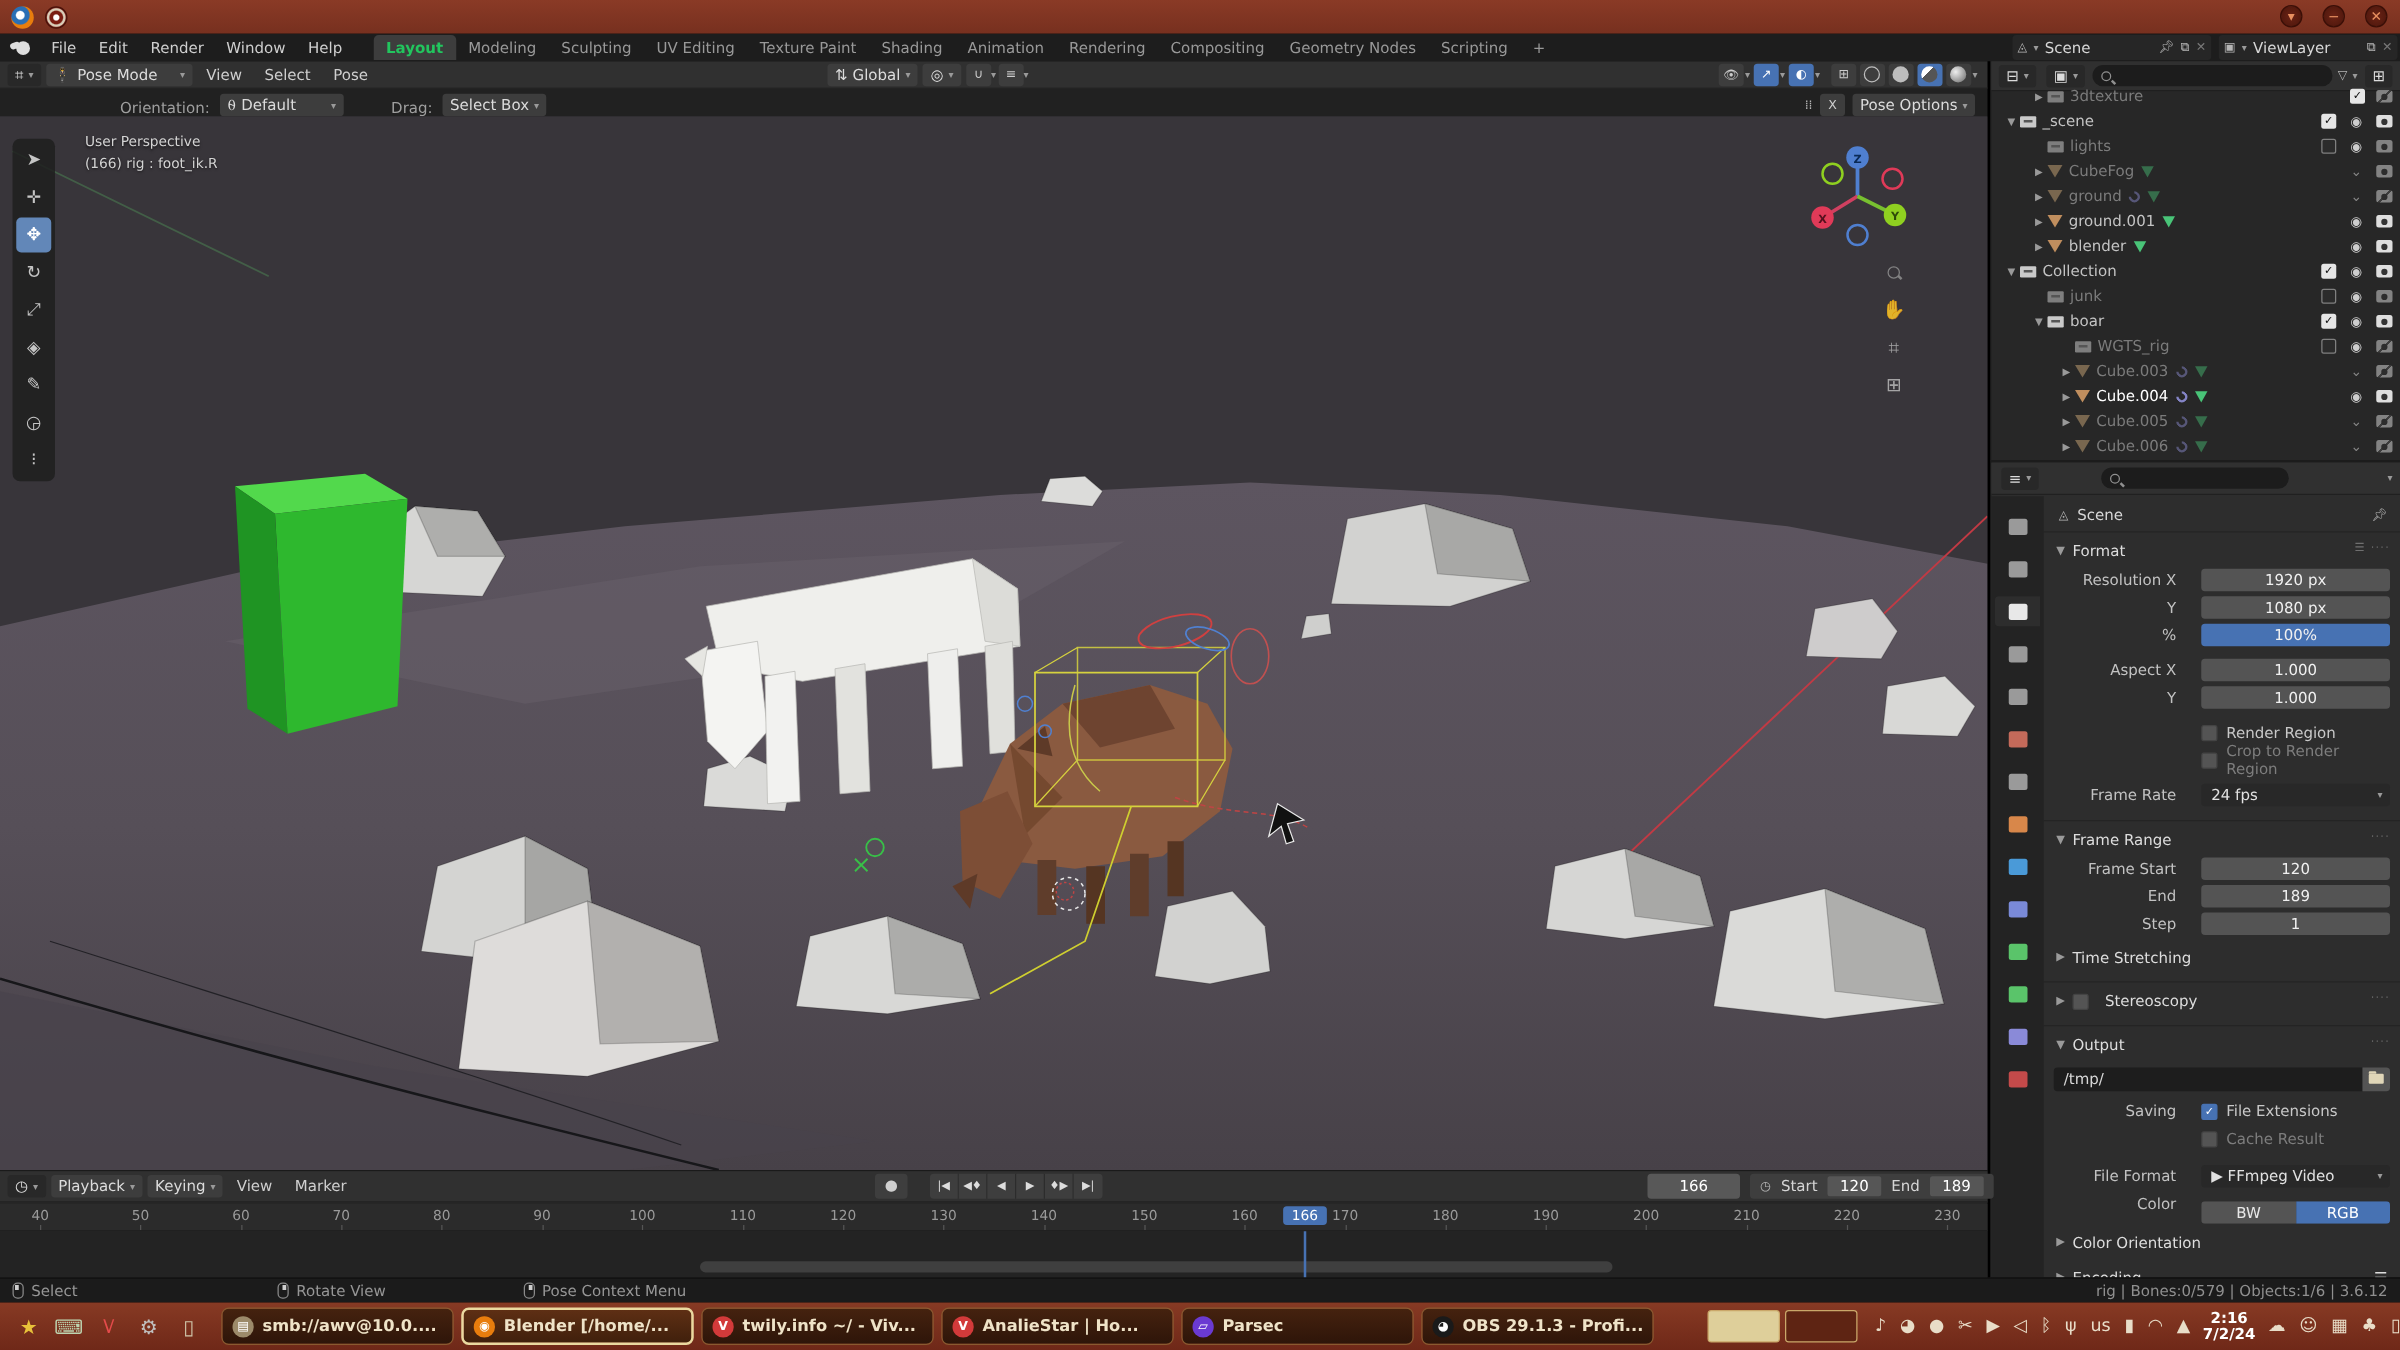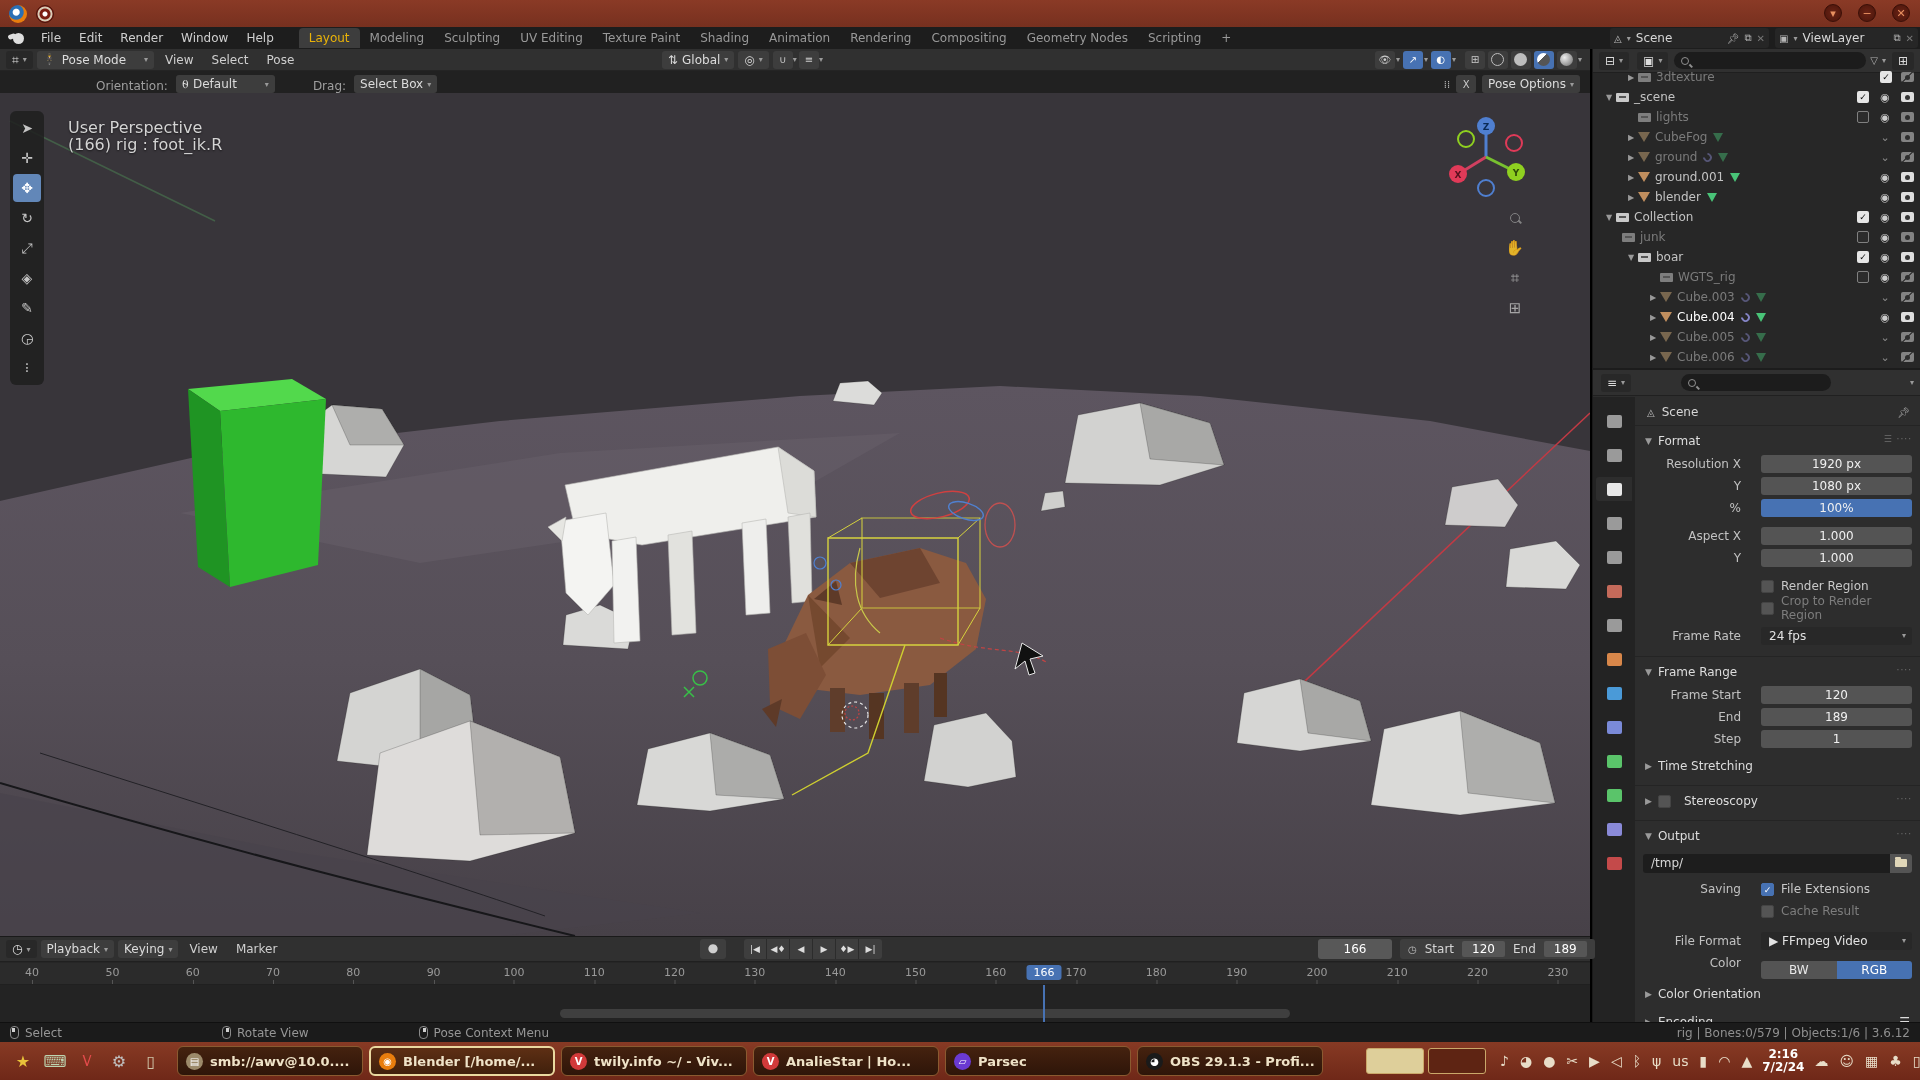--- a/index.html
+++ b/index.html
@@ -18,21 +18,21 @@
   .winbtn { width:18px; height:18px; border-radius:50%; background:radial-gradient(#6b2315,#4a150b); color:#e89060; font-size:11px; line-height:17px; text-align:center; border:1px solid #3a0f07; }
 
   
   #menubar { left:0; top:27px; width:1920px; height:22px; background:#1d1d1d; display:flex; align-items:center; }
   .blogo { width:16px; height:11px; margin:0 8px 0 8px; position:relative; }
   .blogo:before{ content:""; position:absolute; right:0; top:0; width:11px; height:11px; border-radius:50%; background:#dedede; }
   .blogo:after{ content:""; position:absolute; left:0; top:1px; width:8px; height:5px; background:#dedede; border-radius:3px; transform:rotate(-20deg); }
   .menu-item { padding:3px 9px; color:#cfcfcf; }
   #ws-tabs { display:flex; margin-left:16px; height:22px; align-items:center; }
   .ws-tab { padding:3px 10px; color:#999; border-radius:4px 4px 0 0; }
-  .ws-tab.active { background:#3d3d3d; color:#eab308; }
+  .ws-tab.active { background:#3d3d3d; color:#22c55e;font-weight:bold; }
   .topbar-right { position:absolute; right:2px; top:27px; height:22px; display:flex; gap:6px; align-items:center; }
   .idblock { display:flex; align-items:center; background:#262626; height:20px; border-radius:3px; padding:0 4px; gap:5px; }
   .idblock .txt { color:#d8d8d8; min-width:86px; }
   .mini-ico { font-size:10px; color:#b5b5b5; }
 
   
   #vhead1 { left:0; top:49px; width:1590px; height:22px; background:#303030; display:flex; align-items:center; border-bottom:1px solid #242424; }
   #vhead2 { left:0; top:71px; width:1590px; height:22px; background:rgba(36,36,36,.92); display:flex; align-items:flex-end; }
   .hbtn { background:#3d3d3d; border-radius:3px; height:18px; display:flex; align-items:center; padding:0 6px; gap:4px; color:#dcdcdc; margin:0 2px; }
   .hbtn.dark { background:#282828; }
@@ -41,21 +41,21 @@
   .tgl { width:20px; height:18px; border-radius:3px; background:#3d3d3d; display:flex; align-items:center; justify-content:center; margin-left:2px; color:#ccc; font-size:10px; }
   .tgl.on { background:#4772b3; color:#fff; }
   .shadeball { width:13px; height:13px; border-radius:50%; background:#bdbdbd; display:inline-block; }
   .shadeball.wire { background:transparent; border:1.5px solid #bdbdbd; }
   .shadeball.mat { background:linear-gradient(135deg,#fff 40%,#555 40%); }
   .shadeball.rend { background:radial-gradient(circle at 35% 35%, #eee, #666); }
   .lblgray { color:#9f9f9f; padding:0 6px; }
 
   
   #viewport { left:0; top:93px; width:1590px; height:843px; background:#39363a; overflow:hidden; }
-  #vp-text { position:absolute; left:68px; top:26px; color:#d4d4d4; text-shadow:0 1px 2px #0009; line-height:17px; font-size:16px; }
+  #vp-text { position:absolute; left:68px; top:12px; color:#d4d4d4; text-shadow:0 1px 2px #0009; line-height:17px; font-size:11px; }
   
   #toolcol { position:absolute; left:10px; top:18px; width:34px; background:rgba(30,30,30,.85); border-radius:6px; padding:3px 0; display:flex; flex-direction:column; gap:2px; align-items:center; }
   .tool { width:28px; height:28px; border-radius:4px; display:flex; align-items:center; justify-content:center; color:#c5c5c5; font-size:14px; }
   .tool.active { background:#6287b8; color:#fff; }
   
   #gizmo { position:absolute; left:1444px; top:22px; width:84px; height:84px; }
   .vp-sidebtn { position:absolute; left:1500px; width:30px; height:26px; color:#b8b8b8; font-size:15px; text-align:center; line-height:26px; opacity:.85; }
 
   
   #outliner { left:1592px; top:49px; width:328px; height:319px; background:#272727; border-left:1px solid #191919; }
@@ -491,21 +491,21 @@
         <div class="orow" style="padding-left: 10px;">
           <span class="disc">▼</span>
           <span class="ic-col"></span>
           <span>Collection</span>
           <span class="orright">
             <span class="ochk">✓</span>
             <span class="oeye">◉</span>
             <span class="ocam"></span>
           </span>
         </div>
-        <div class="orow dim" style="padding-left: 16px;">
+        <div class="orow dim" style="padding-left: 32px;">
           <span class="disc"></span>
           <span class="ic-col"></span>
           <span>junk</span>
           <span class="orright">
             <span class="ochk off"></span>
             <span class="oeye">◉</span>
             <span class="ocam"></span>
           </span>
         </div>
         <div class="orow" style="padding-left: 32px;">

